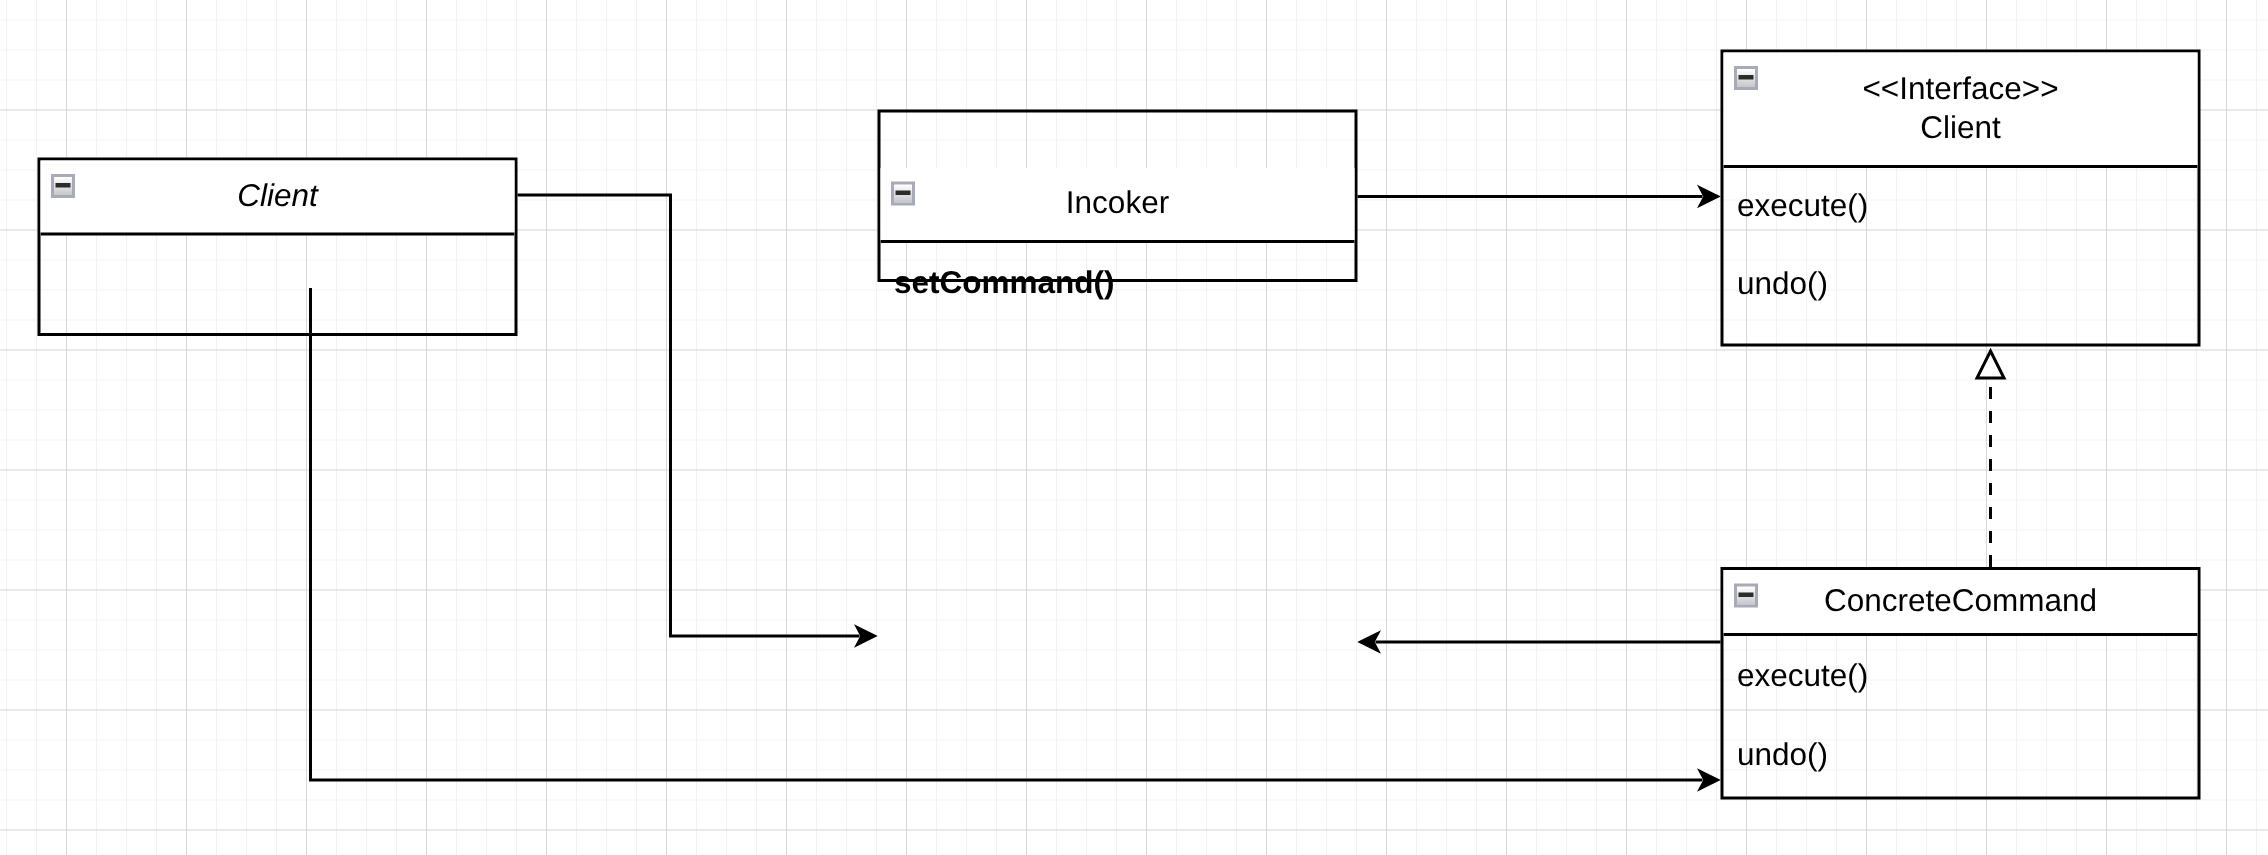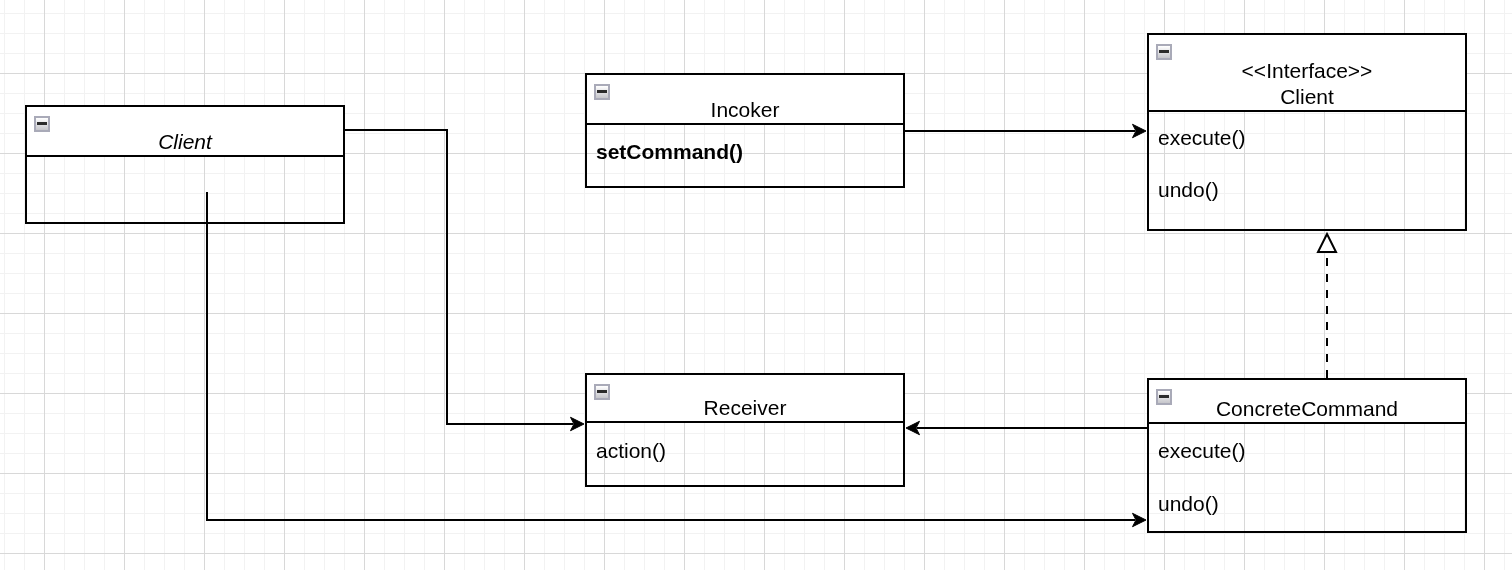--- a/index.html
+++ b/index.html
@@ -45,21 +45,21 @@
     color: #000000;
   }
   .titlebar {
     position: relative;
     box-sizing: border-box;
     background: #ffffff;
     border-bottom: 2px solid #000000;
     display: flex;
     flex-direction: column;
     align-items: center;
-    justify-content: flex-end;
+    justify-content: center;
     line-height: 26px;
     text-align: center;
   }
   .titlebar .title.italic { font-style: italic; }
 
   .collapse {
     position: absolute;
     left: 7px; top: 9px;
     width: 16px; height: 16px;
     box-sizing: border-box;
@@ -80,21 +80,21 @@
     display: flex;
     align-items: center;
     padding-left: 9px;
   }
 
   
   #box-client           { left: 25px;   top: 73px;  width: 320px; height: 119px; margin-top: 32px; }
   #box-client .titlebar { height: 50px; }
 
   #box-invoker           { left: 585px;  top: 73px;  width: 320px; height: 115px; }
-  #box-invoker .titlebar { height: 50px; }
+  #box-invoker .titlebar { height: 50px; margin-top: 37px; }
   #box-invoker .method-row { height: 54px; font-weight: bold; }
 
   #box-command           { left: 1147px; top: 33px;  width: 320px; height: 198px; }
   #box-command .titlebar { height: 77px; }
   #box-command .method-row { height: 52px; }
 
   #box-receiver           { left: 585px;  top: 373px; width: 320px; height: 114px; }
   #box-receiver .titlebar { height: 48px; }
   #box-receiver .method-row { height: 56px; }
 
@@ -130,29 +130,20 @@
       <span class="collapse"></span>
       <span class="stereotype">&lt;&lt;Interface&gt;&gt;</span>
       <span class="title">Client</span>
     </div>
     <div class="body">
       <div class="method-row">execute()</div>
       <div class="method-row">undo()</div>
     </div>
   </div>
 
-  <div class="uml" id="box-receiver">
-    <div class="titlebar">
-      <span class="collapse"></span>
-      <span class="title">Receiver</span>
-    </div>
-    <div class="body">
-      <div class="method-row">action()</div>
-    </div>
-  </div>
 
   <div class="uml" id="box-concrete">
     <div class="titlebar">
       <span class="collapse"></span>
       <span class="title">ConcreteCommand</span>
     </div>
     <div class="body">
       <div class="method-row">execute()</div>
       <div class="method-row">undo()</div>
     </div>

